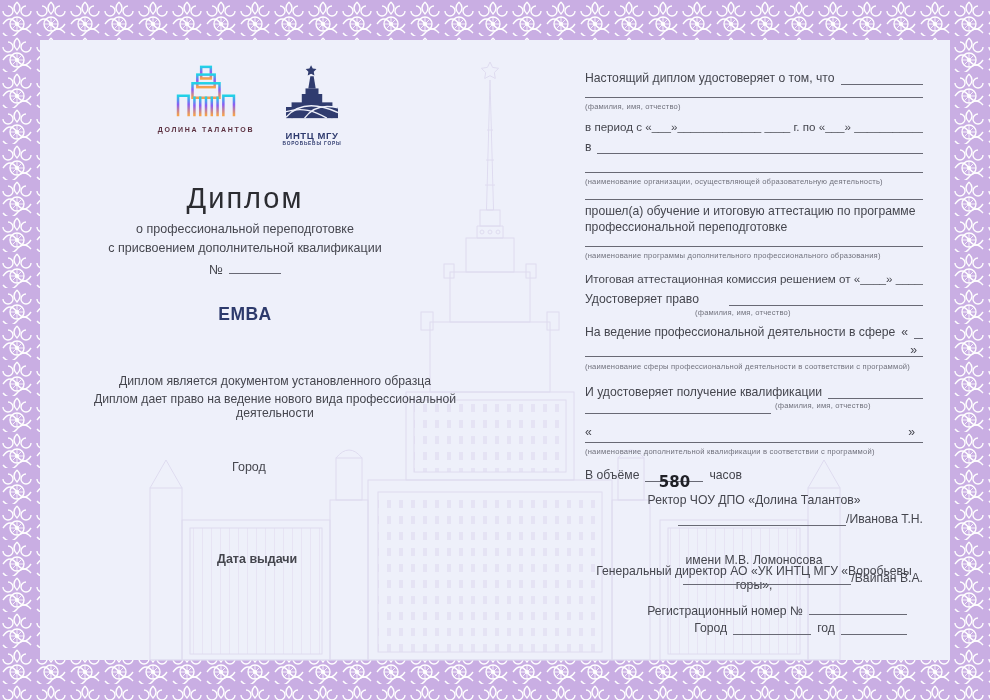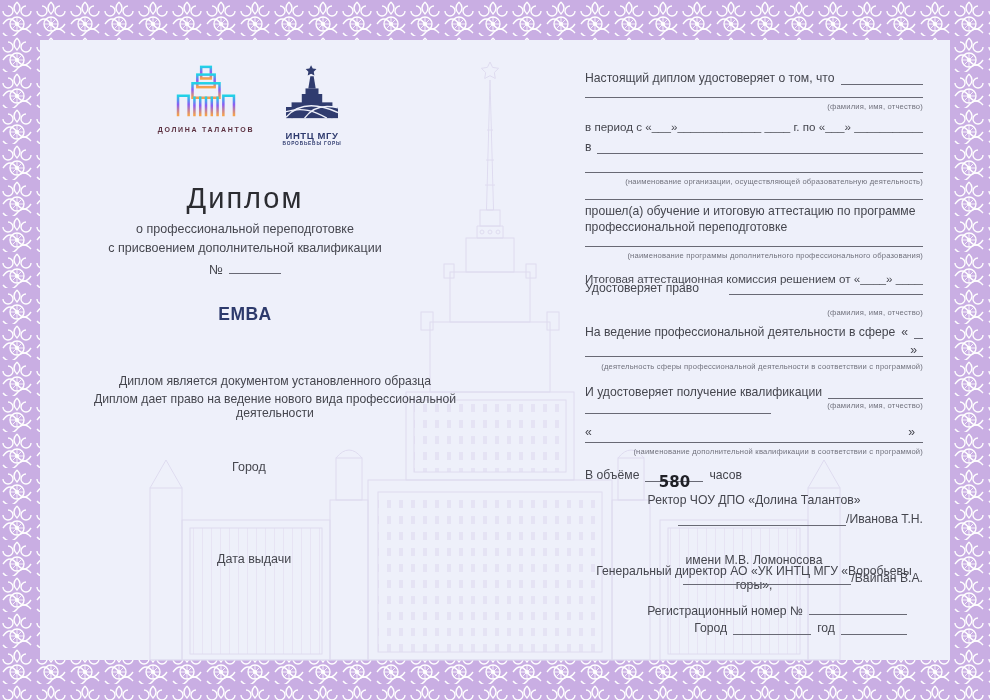--- a/index.html
+++ b/index.html
@@ -30,44 +30,44 @@
   .dip-sub2{top:241px;font-size:12.5px;}
   .num-row{top:262px;font-size:13px;}
   .num-blank{display:inline-block;width:52px;border-bottom:1px solid #686974;height:12px;margin-left:6px;}
   .emba{top:304px;font-size:17.5px;font-weight:bold;letter-spacing:.5px;color:#2d3a6c;}
 
   .notes{position:absolute;left:60px;top:0;width:430px;}
   .notes>div{position:absolute;left:0;width:100%;text-align:center;font-size:12.2px;}
   .note1{top:374px;}
   .note2{top:392px;}
   .city-label{position:absolute;left:232px;top:460px;font-size:12.5px;}
-  .date-label{position:absolute;left:217px;top:552px;font-size:12.5px;}
+  .date-label{position:absolute;left:217px;top:552px;font-size:12.5px;font-weight:bold;}
 
   
   .rpanel{position:absolute;left:585px;top:66px;width:338px;height:590px;font-size:12.2px;}
   .rpanel>div{position:absolute;left:0;width:100%;}
   .flexrow{display:flex;align-items:flex-end;white-space:nowrap;}
   .blank{flex:1;border-bottom:1px solid #686974;height:12px;margin-left:6px;}
   .rule{height:1px;background:#686974;}
-  .cap{font-size:7.6px;color:#70717c;text-align:right;letter-spacing:.2px;}
+  .cap{font-size:7.6px;color:#70717c;text-align:left;letter-spacing:.2px;}
   .nowrap{white-space:nowrap;overflow:hidden;}
   .right{text-align:center;}
   .sigrow{display:flex;justify-content:flex-end;align-items:flex-end;white-space:nowrap;}
   .sigline{width:168px;border-bottom:1px solid #686974;height:12px;}
   .fixedblank{display:inline-block;border-bottom:1px solid #686974;height:11px;}
 
   .r1{top:5px;}   .rule1{top:31px;}  .cap1{top:36px;}
   .period{top:54px;font-size:11.6px;}
   .inrow{top:74px;}
   .rule2{top:106px;} .cap2{top:111px;}
   .rule3{top:133px;}
   .passed1{top:138px;} .passed2{top:154px;}
   .rule4{top:180px;} .cap3{top:185px;}
   .commission{top:206px;font-size:11.6px;}
-  .rightrow{top:215px;gap:24px;}
+  .rightrow{top:226px;gap:24px;}
   .capfio2{top:242px;left:110px !important;width:228px !important;}
   .sphererow{top:259px;}
   .closeq1{top:277px;right:6px;left:auto !important;width:auto !important;}
   .rule5{top:290px;}
   .cap4{top:296px;}
   .qualrow{top:319px;}
   .capfio3{top:335px;left:190px !important;width:148px !important;}
   .rulepart{top:347px;width:186px !important;}
   .quoterow{top:359px;display:flex;justify-content:space-between;padding-right:8px;}
   .rule6{top:376px;}
@@ -255,21 +255,21 @@
       </div>
       <div class="cap capfio2">(фамилия, имя, отчество)</div>
 
       <div class="sphererow flexrow">
         <span>На ведение профессиональной деятельности в сфере</span>
         <span class="gap6">«</span>
         <span class="blank"></span>
       </div>
       <div class="closeq1">»</div>
       <div class="rule rule5"></div>
-      <div class="cap cap4">(деятельность сферы профессиональной деятельности в соответствии с программой)</div>
+      <div class="cap cap4">(наименование сферы профессиональной деятельности в соответствии с программой)</div>
 
       <div class="qualrow flexrow">
         <span>И удостоверяет получение квалификации</span>
         <span class="blank"></span>
       </div>
       <div class="cap capfio3">(фамилия, имя, отчество)</div>
       <div class="rule rulepart"></div>
 
       <div class="quoterow">
         <span>«</span>

